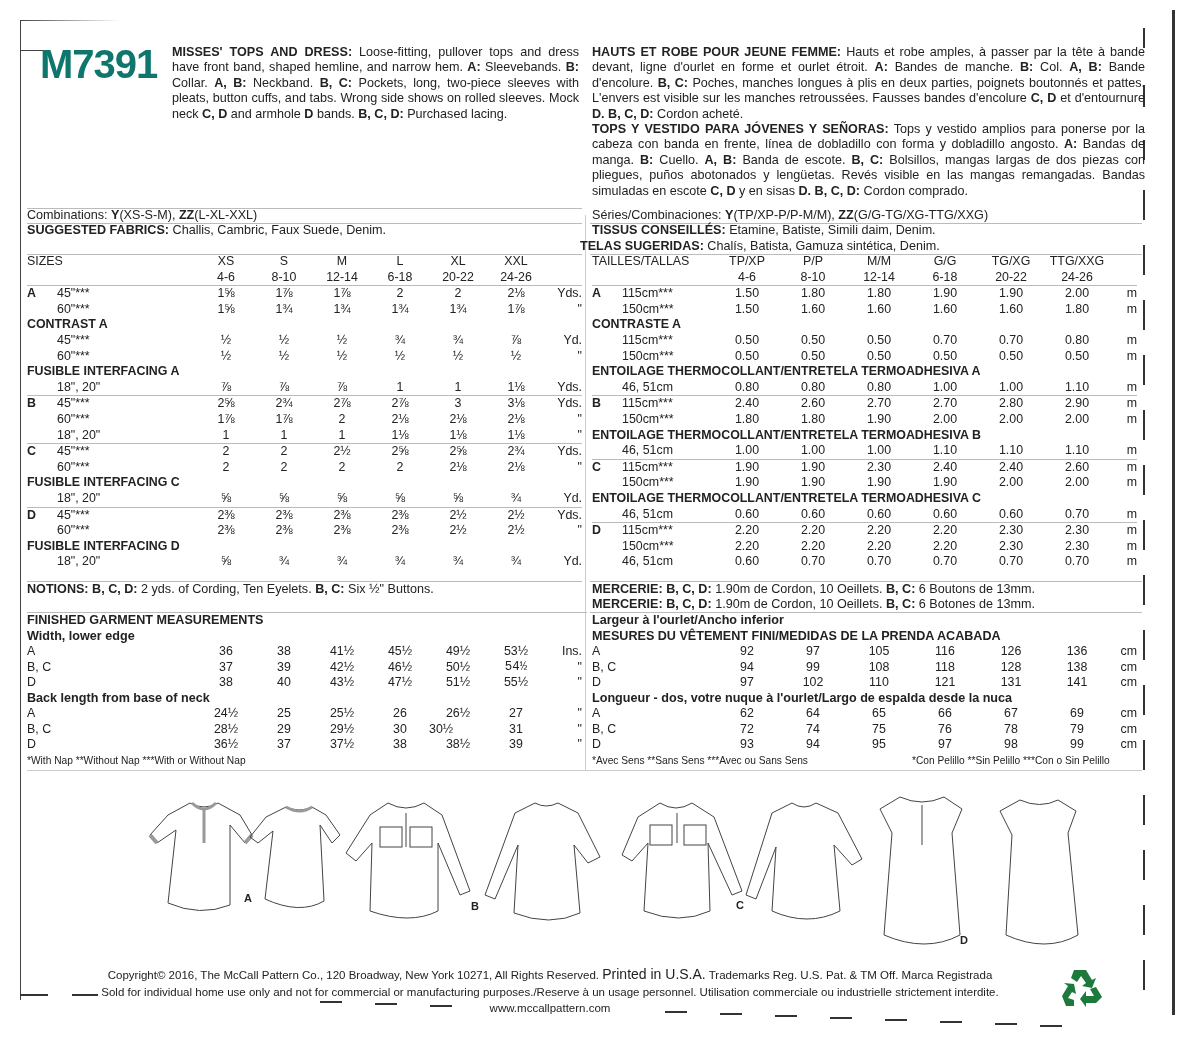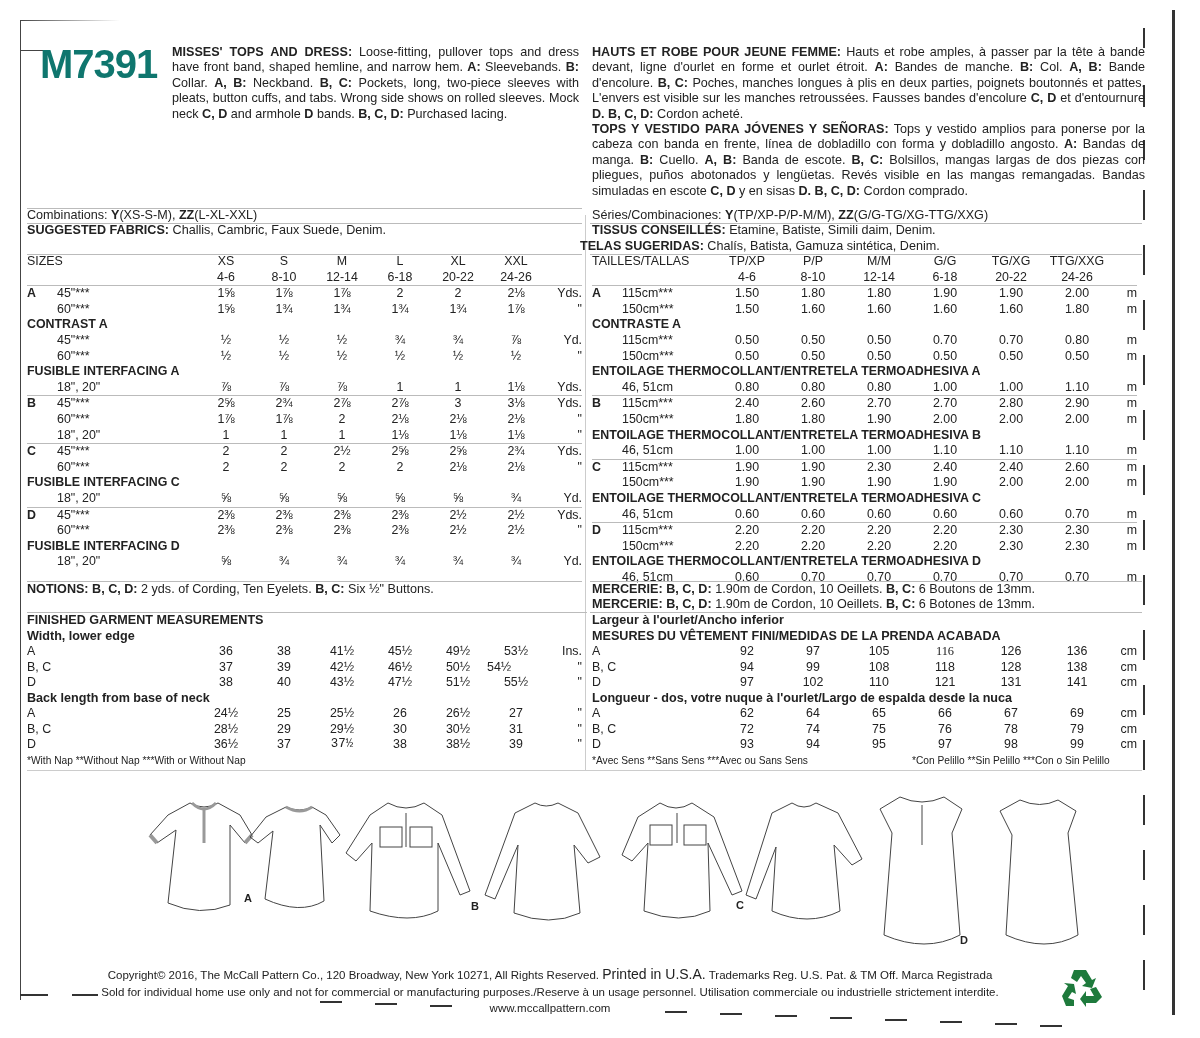--- a/index.html
+++ b/index.html
@@ -333,21 +333,21 @@
           <td style="text-align: center;">53½</td>
           <td style="text-align: right;">Ins.</td>
         </tr>
         <tr>
           <td>B, C</td>
           <td style="text-align: center;">37</td>
           <td style="text-align: center;">39</td>
           <td style="text-align: center;">42½</td>
           <td style="text-align: center;">46½</td>
           <td style="text-align: center;">50½</td>
-          <td style="">54½</td>
+          <td style="text-align: center; font-family: Liberation Mono, monospace;">54½</td>
           <td style="text-align: right;">"</td>
         </tr>
         <tr>
           <td>D</td>
           <td style="text-align: center;">38</td>
           <td style="text-align: center;">40</td>
           <td style="text-align: center;">43½</td>
           <td style="text-align: center;">47½</td>
           <td style="text-align: center;">51½</td>
           <td style="text-align: center;">55½</td>
@@ -372,29 +372,29 @@
           <td style="text-align: center;">26½</td>
           <td style="text-align: center;">27</td>
           <td style="text-align: right;">"</td>
         </tr>
         <tr>
           <td>B, C</td>
           <td style="text-align: center;">28½</td>
           <td style="text-align: center;">29</td>
           <td style="text-align: center;">29½</td>
           <td style="text-align: center;">30</td>
-          <td style="text-align: center;">30½</td>
+          <td style="text-align: left;">30½</td>
           <td style="text-align: center;">31</td>
           <td style="text-align: right;">"</td>
         </tr>
         <tr>
           <td>D</td>
           <td style="text-align: center;">36½</td>
           <td style="text-align: center;">37</td>
-          <td style="text-align: center; font-family: Liberation Mono, monospace;">37½</td>
+          <td style="text-align: center;">37½</td>
           <td style="text-align: center;">38</td>
           <td style="text-align: center;">38½</td>
           <td style="text-align: center;">39</td>
           <td style="text-align: right;">"</td>
         </tr>
       </tbody>
   </table>
   <div class="footnote" style="margin-top:2px">*With Nap **Without Nap ***With or Without Nap</div>
 </div>
 
@@ -592,23 +592,20 @@
           <td>150cm***</td>
           <td style="text-align: center;">2.20</td>
           <td style="text-align: center;">2.20</td>
           <td style="text-align: center;">2.20</td>
           <td style="text-align: center;">2.20</td>
           <td style="text-align: center;">2.30</td>
           <td style="text-align: center;">2.30</td>
           <td style="text-align: right;">m</td>
         </tr>
         <tr>
-          <td colspan="9" class="sec-hdr">ENTOILAGE THERMOCOLLANT/ENTRETELA TERMOADHESIVA D</td>
-        </tr>
-        <tr>
           <td style="font-weight: bold;"></td>
           <td>46, 51cm</td>
           <td style="text-align: center;">0.60</td>
           <td style="text-align: center;">0.70</td>
           <td style="text-align: center;">0.70</td>
           <td style="text-align: center;">0.70</td>
           <td style="text-align: center;">0.70</td>
           <td style="text-align: center;">0.70</td>
           <td style="text-align: right;">m</td>
         </tr>
@@ -633,21 +630,21 @@
         <col style="width:122px">
         <col span="6" style="width:66px">
         <col style="width:27px">
       </colgroup>
     <tbody id="fr-width">
         <tr>
           <td>A</td>
           <td style="text-align: center;">92</td>
           <td style="text-align: center;">97</td>
           <td style="text-align: center;">105</td>
-          <td style="text-align: center; font-family: Liberation Serif, serif;">116</td>
+          <td style="text-align: center;">116</td>
           <td style="text-align: center;">126</td>
           <td style="text-align: center;">136</td>
           <td style="text-align: right;">cm</td>
         </tr>
         <tr>
           <td>B, C</td>
           <td style="text-align: center;">94</td>
           <td style="text-align: center;">99</td>
           <td style="text-align: center;">108</td>
           <td style="text-align: center;">118</td>

